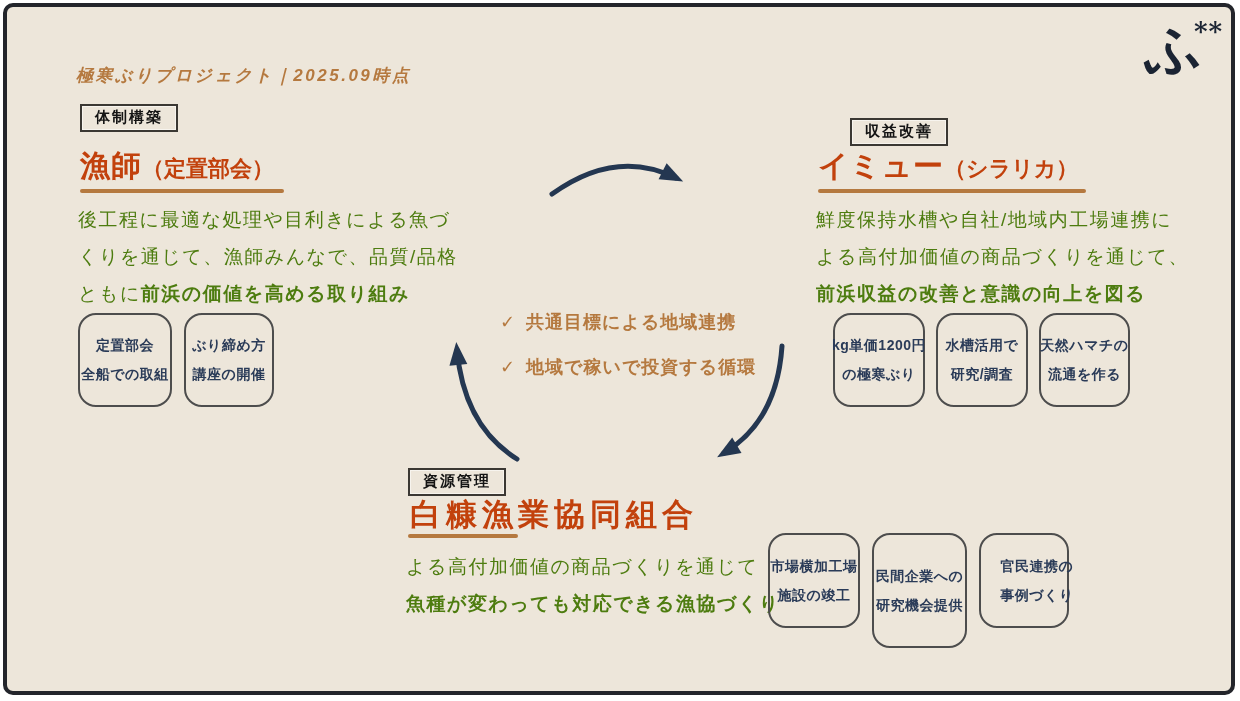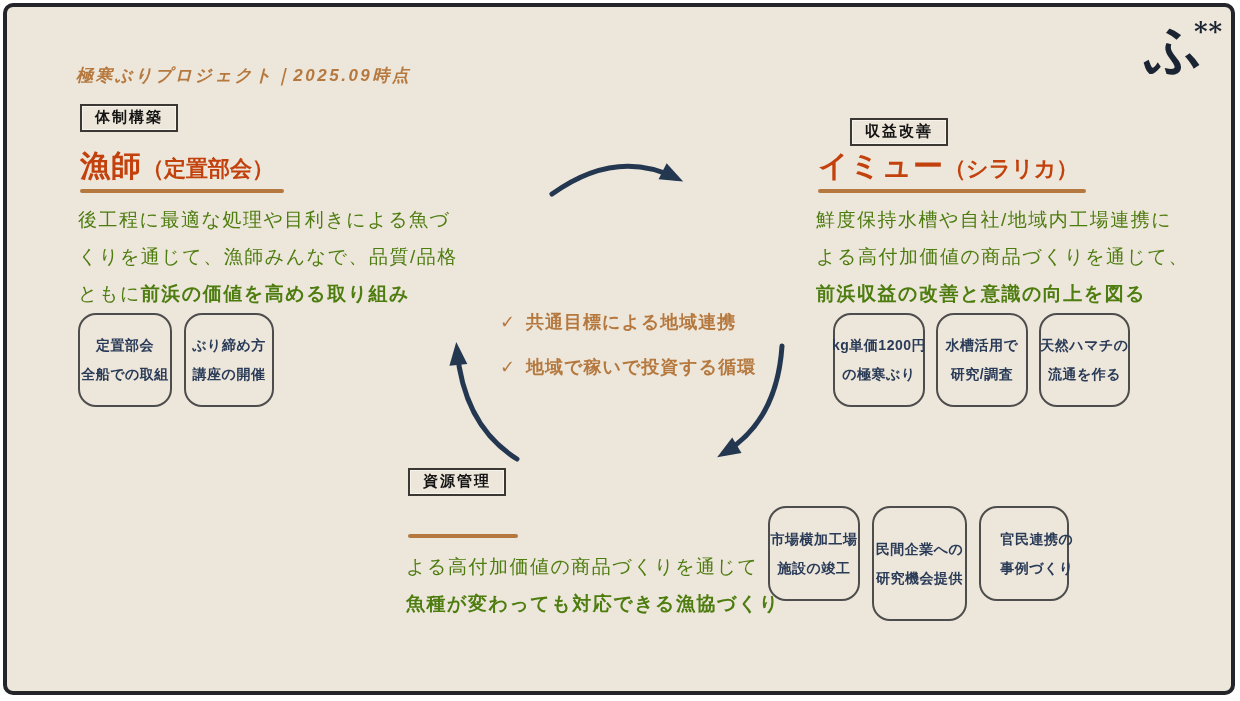--- a/index.html
+++ b/index.html
@@ -150,26 +150,29 @@
       <span class="check">✓</span><span>共通目標による地域連携</span>
     </div>
     <div class="check-line">
       <span class="check">✓</span><span>地域で稼いで投資する循環</span>
     </div>
   </div>
 
   <div class="abs" style="left:408px;top:468px;">
     <span class="badge">資源管理</span>
   </div>
+  <h2 class="abs heading heading-kumiai" style="left:410px;top:494px;">
+    <span class="main">白糠漁業協同組合</span>
+  </h2>
   <div class="abs underline" style="left:408px;top:534px;width:110px;"></div>
   <p class="abs body-text" style="left:406px;top:548px;">
     <span>よる高付加価値の商品づくりを通じて</span><br>
     <b>魚種が変わっても対応できる漁協づくり</b>
   </p>
-  <div class="abs box-row" style="left:768px;top:506px;gap:12px;">
+  <div class="abs box-row" style="left:768px;top:533px;gap:12px;">
     <div class="item-box" style="width:92px;height:95px;">
       <span>市場横加工場</span>
       <span>施設の竣工</span>
     </div>
     <div class="item-box" style="width:95px;height:115px;">
       <span>民間企業への</span>
       <span>研究機会提供</span>
     </div>
     <div class="item-box" style="width:90px;height:95px;padding-left:26px;">
       <span>官民連携の</span>

